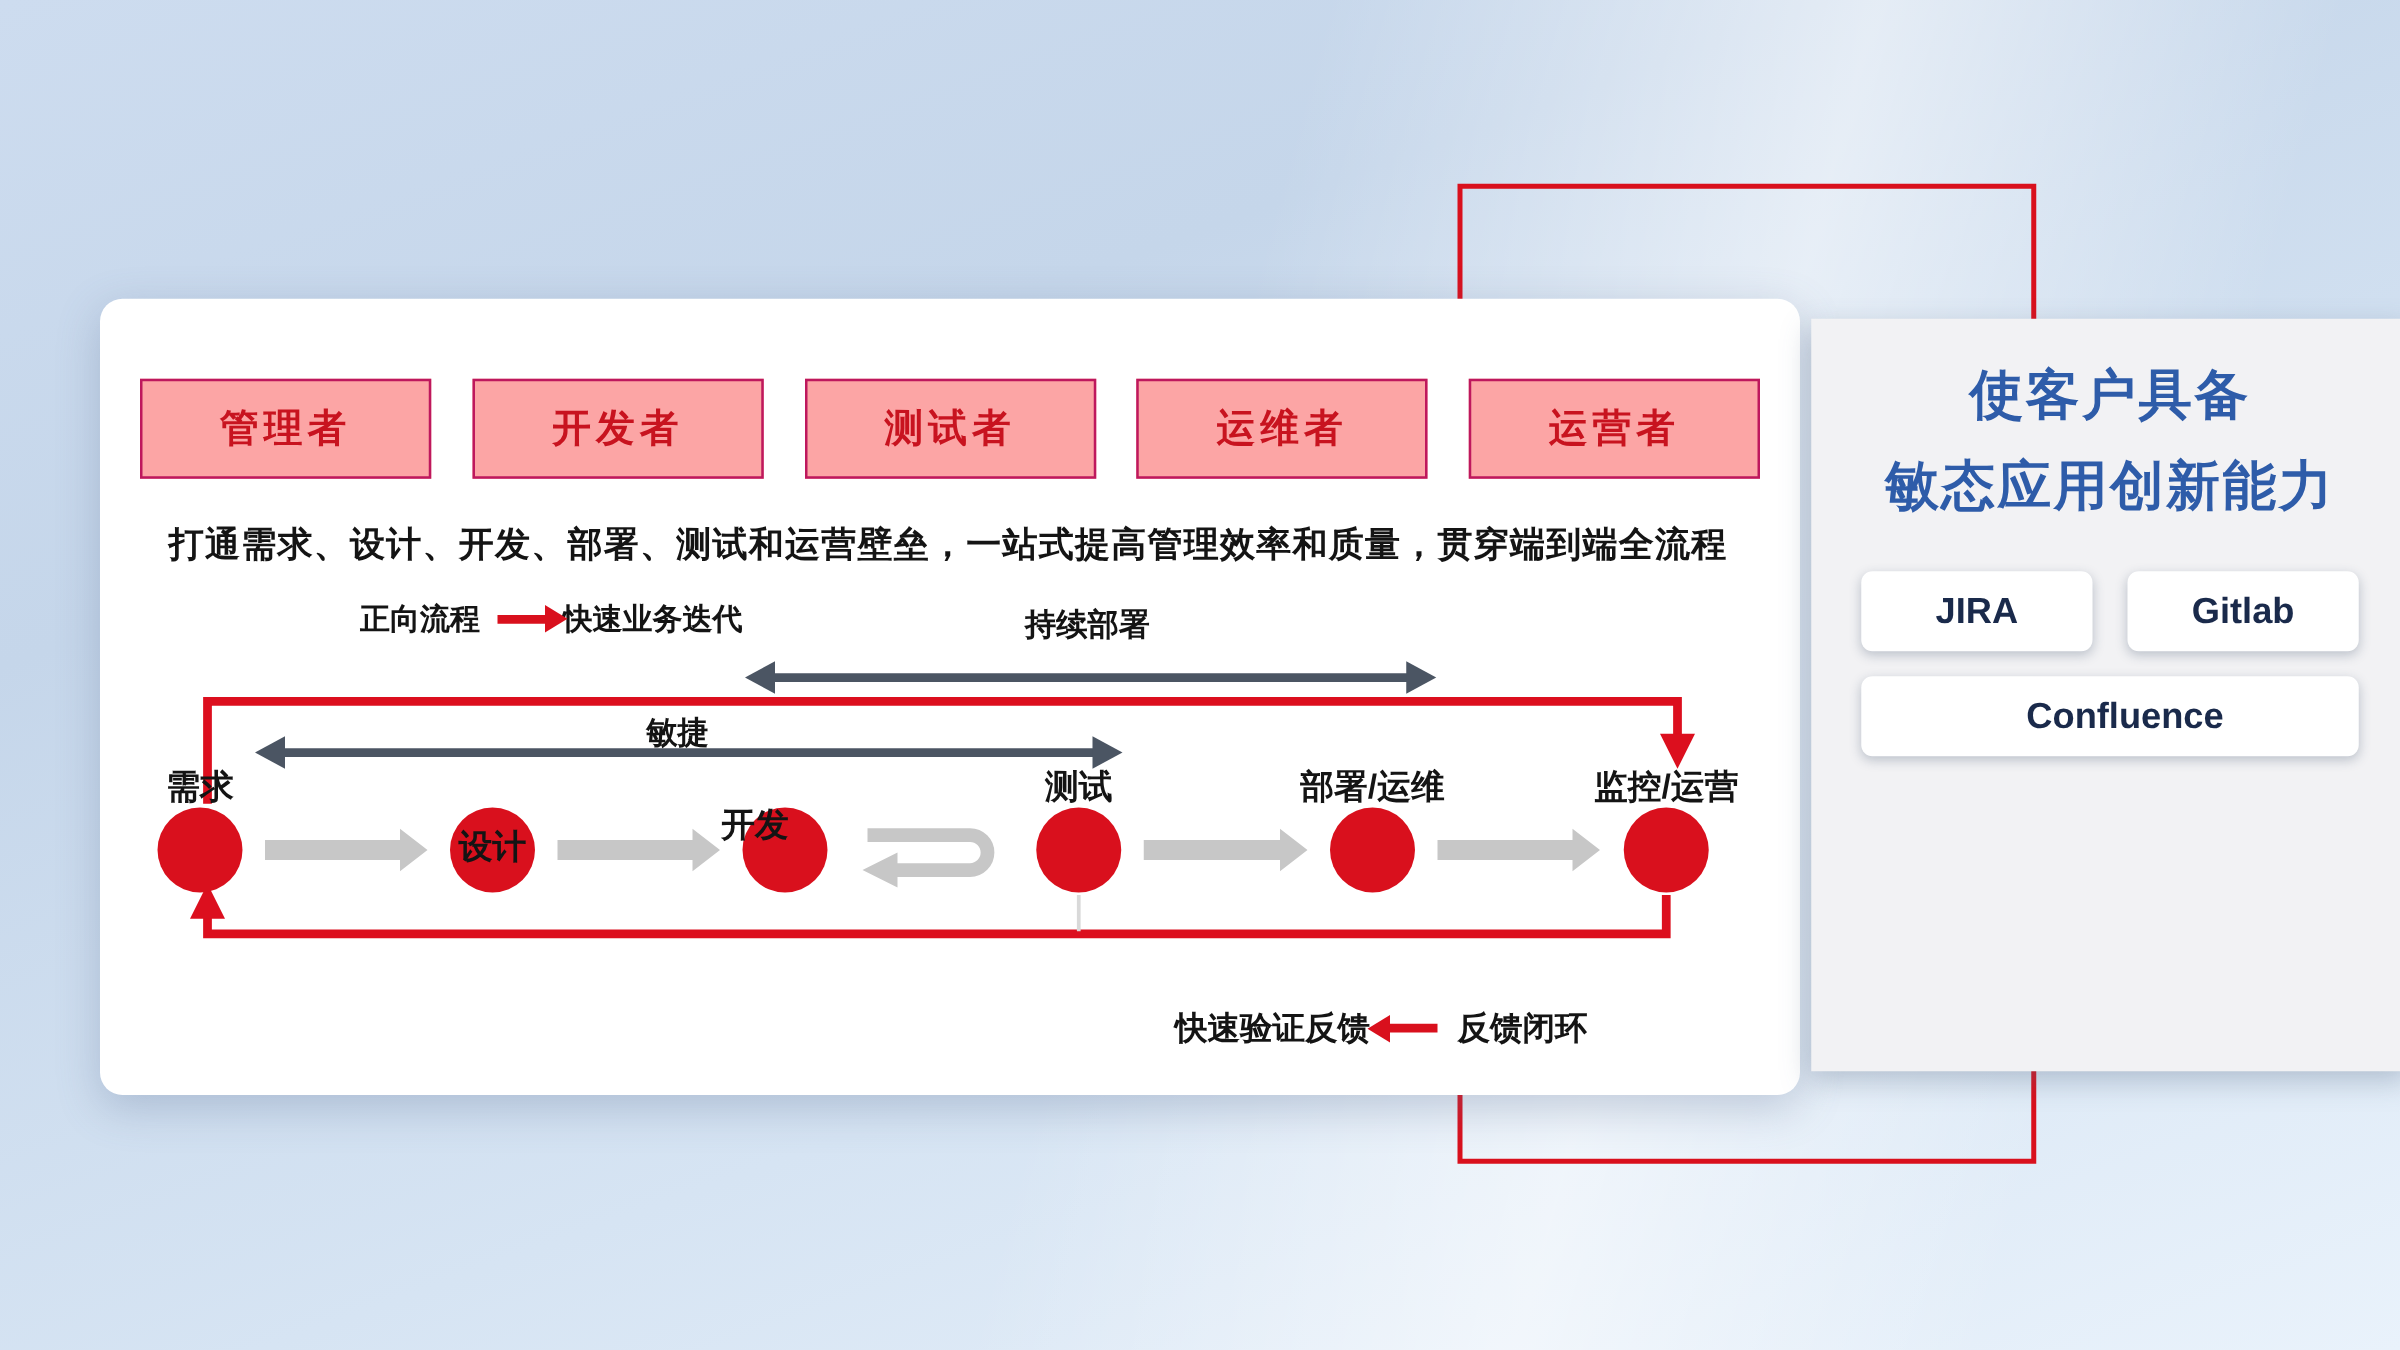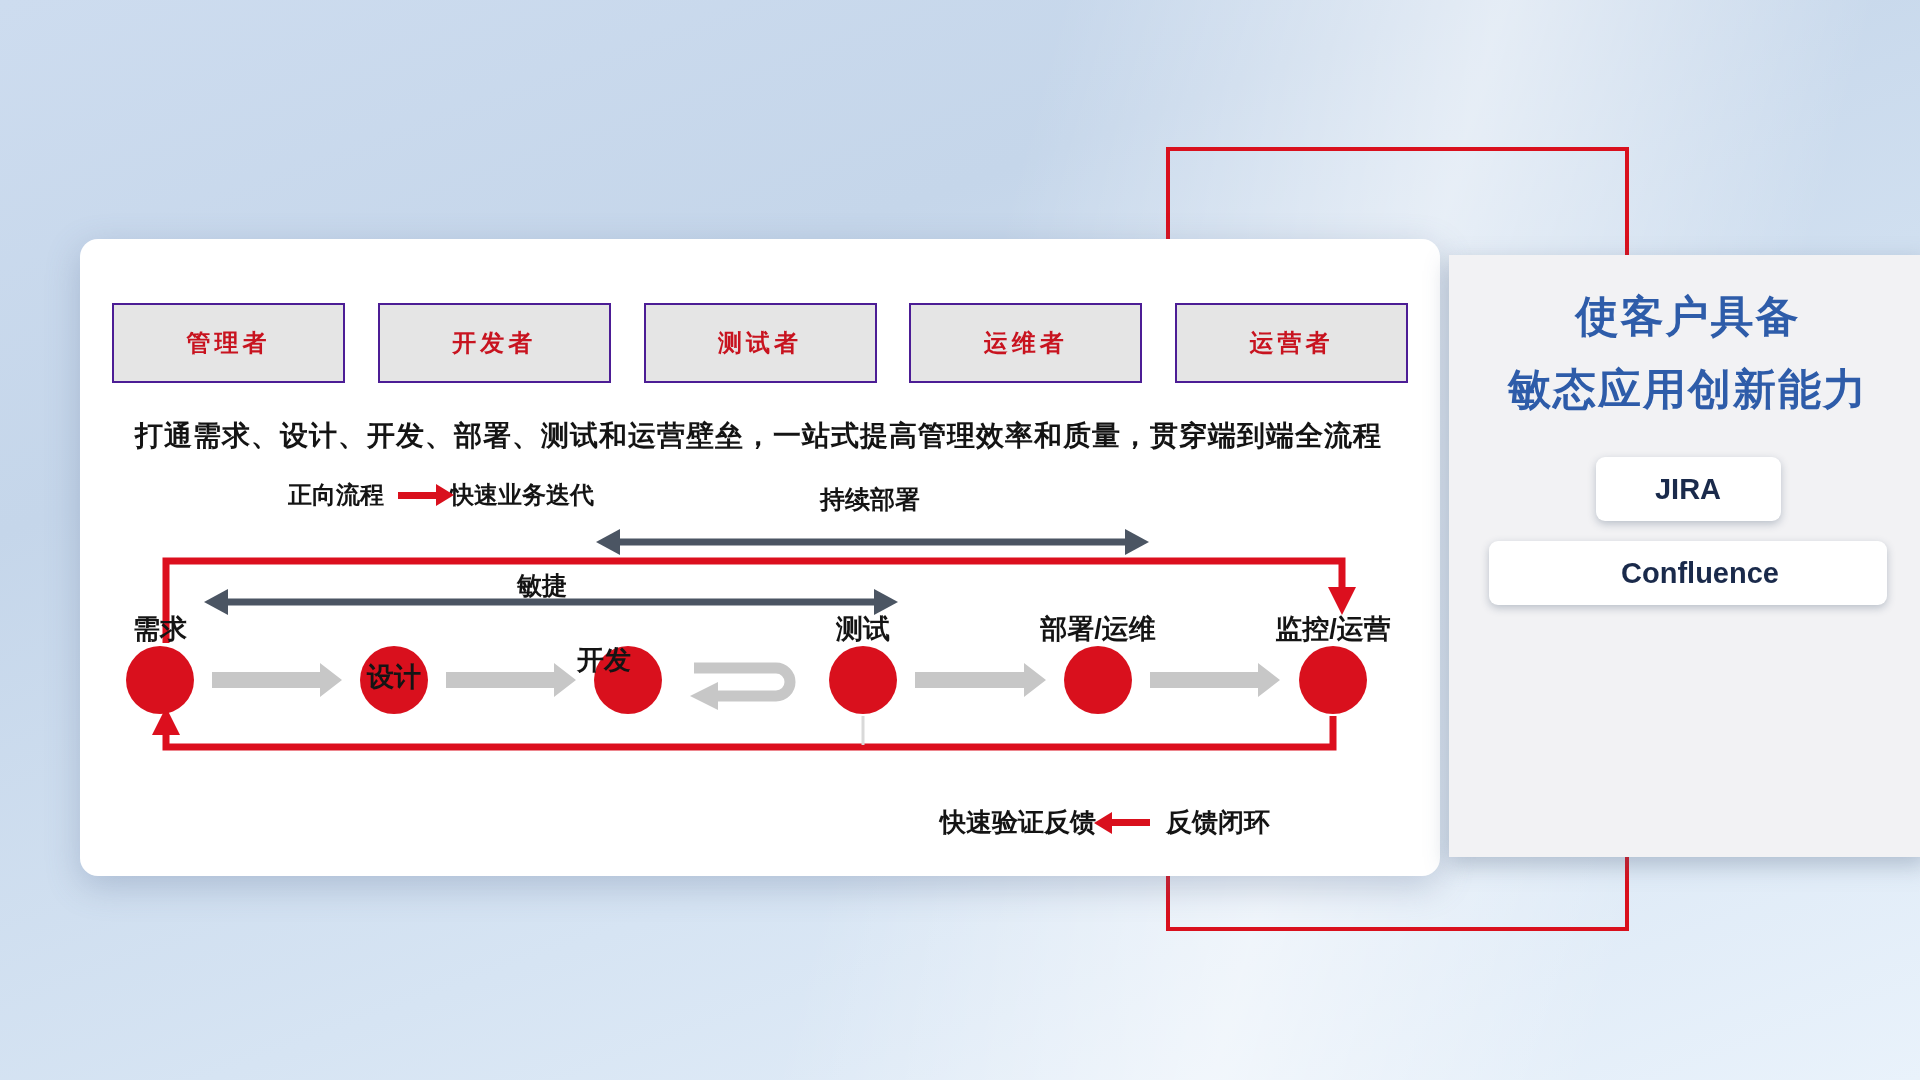--- a/index.html
+++ b/index.html
@@ -24,24 +24,24 @@
     position: absolute; left: 80px; top: 239px; width: 1360px; height: 637px;
     background: #ffffff; border-radius: 18px; z-index: 2;
     box-shadow: 0 10px 34px rgba(90,110,145,0.30);
   }
 
   .roles {
     position: absolute; left: 32px; right: 32px; top: 64px;
     display: flex; justify-content: space-between;
   }
   .role-box {
-    width: 233px; height: 80px; background: #e5e5e5;
-    border: 2px solid #4c1d95;
+    width: 233px; height: 80px; background: #fca5a5;
+    border: 2px solid #be185d;
     display: flex; align-items: center; justify-content: center;
-    color: #c8131f; font-size: 24px; font-weight: bold; letter-spacing: 4px;
+    color: #c8131f; font-size: 31px; font-weight: bold; letter-spacing: 4px;
   }
 
   .subtitle {
     position: absolute; left: 55px; top: 178px; width: 1290px;
     font-size: 28px; font-weight: bold; color: #141414; letter-spacing: 1px;
   }
 
   .legend-forward {
     position: absolute; left: 208px; top: 240px;
     display: flex; align-items: center; gap: 14px;
@@ -194,15 +194,16 @@
     <span class="arrow-left-icon"></span>
     <span>反馈闭环</span>
   </div>
 </div>
 
 <div class="panel">
   <div class="panel-title">使客户具备</div>
   <div class="panel-title">敏态应用创新能力</div>
   <div class="tools">
     <div class="tool-btn">JIRA</div>
+    <div class="tool-btn">Gitlab</div>
     <div class="tool-btn wide">Confluence</div>
   </div>
 </div>
 
 </body></html>

